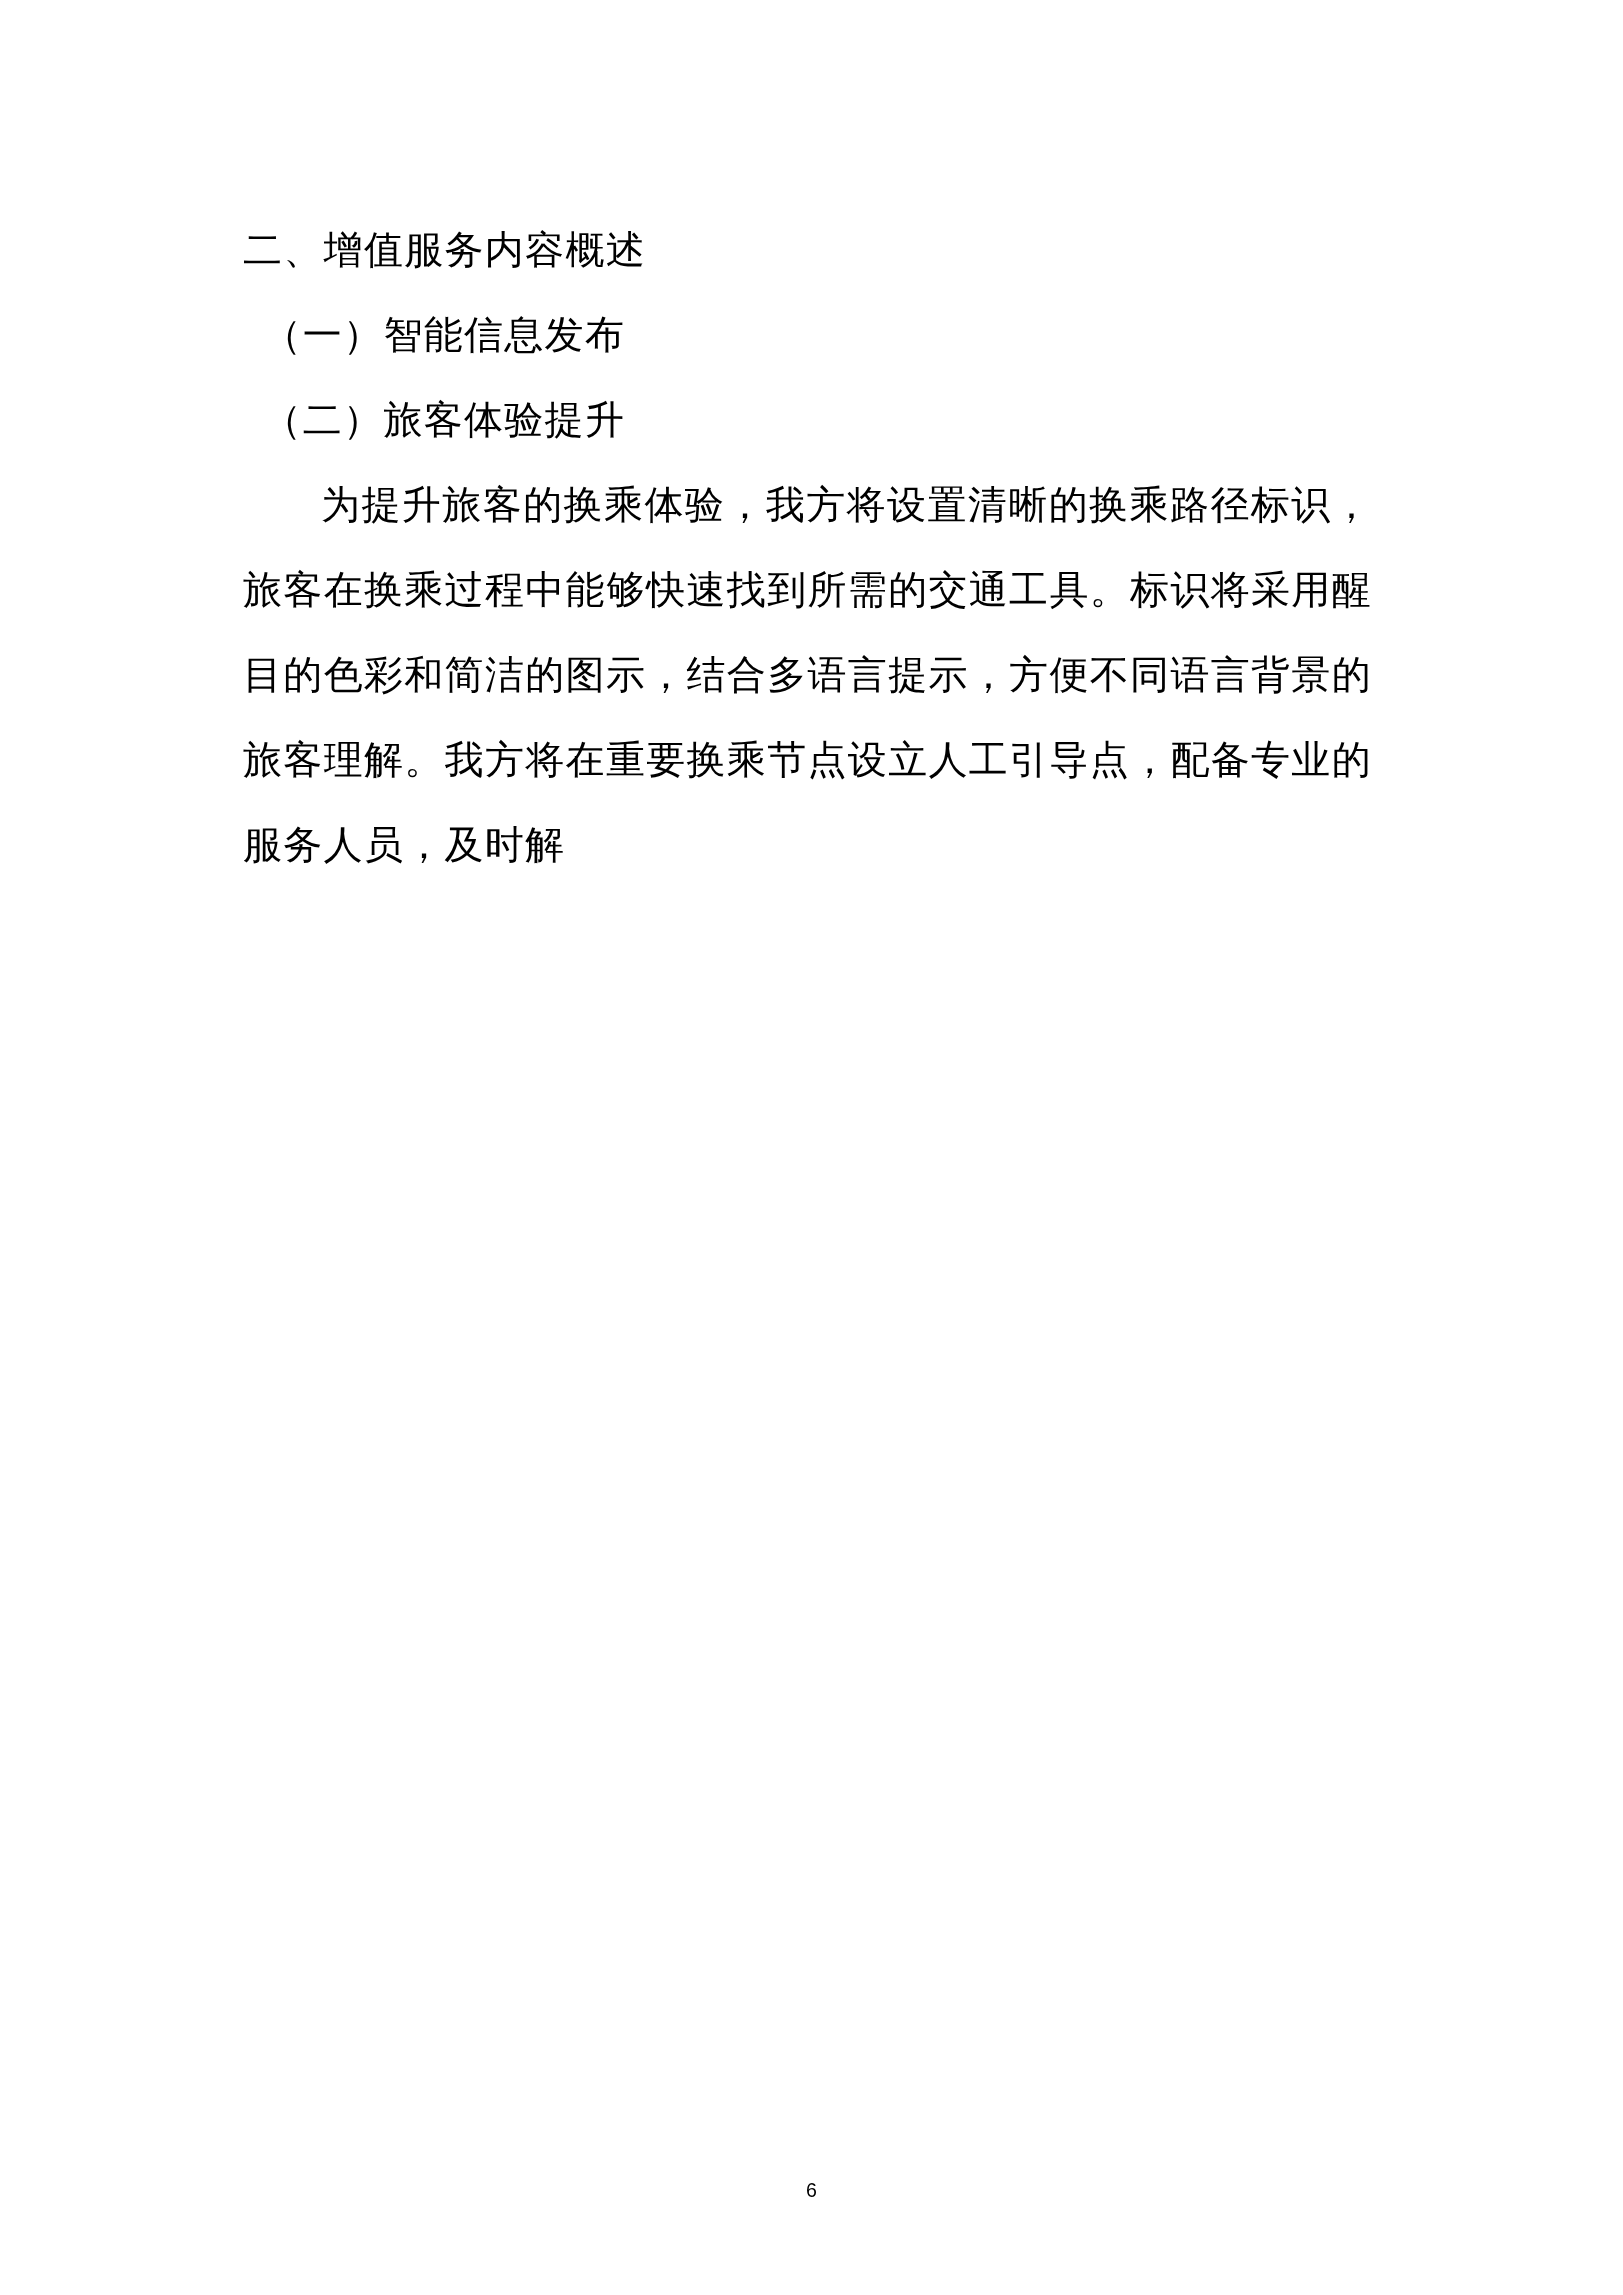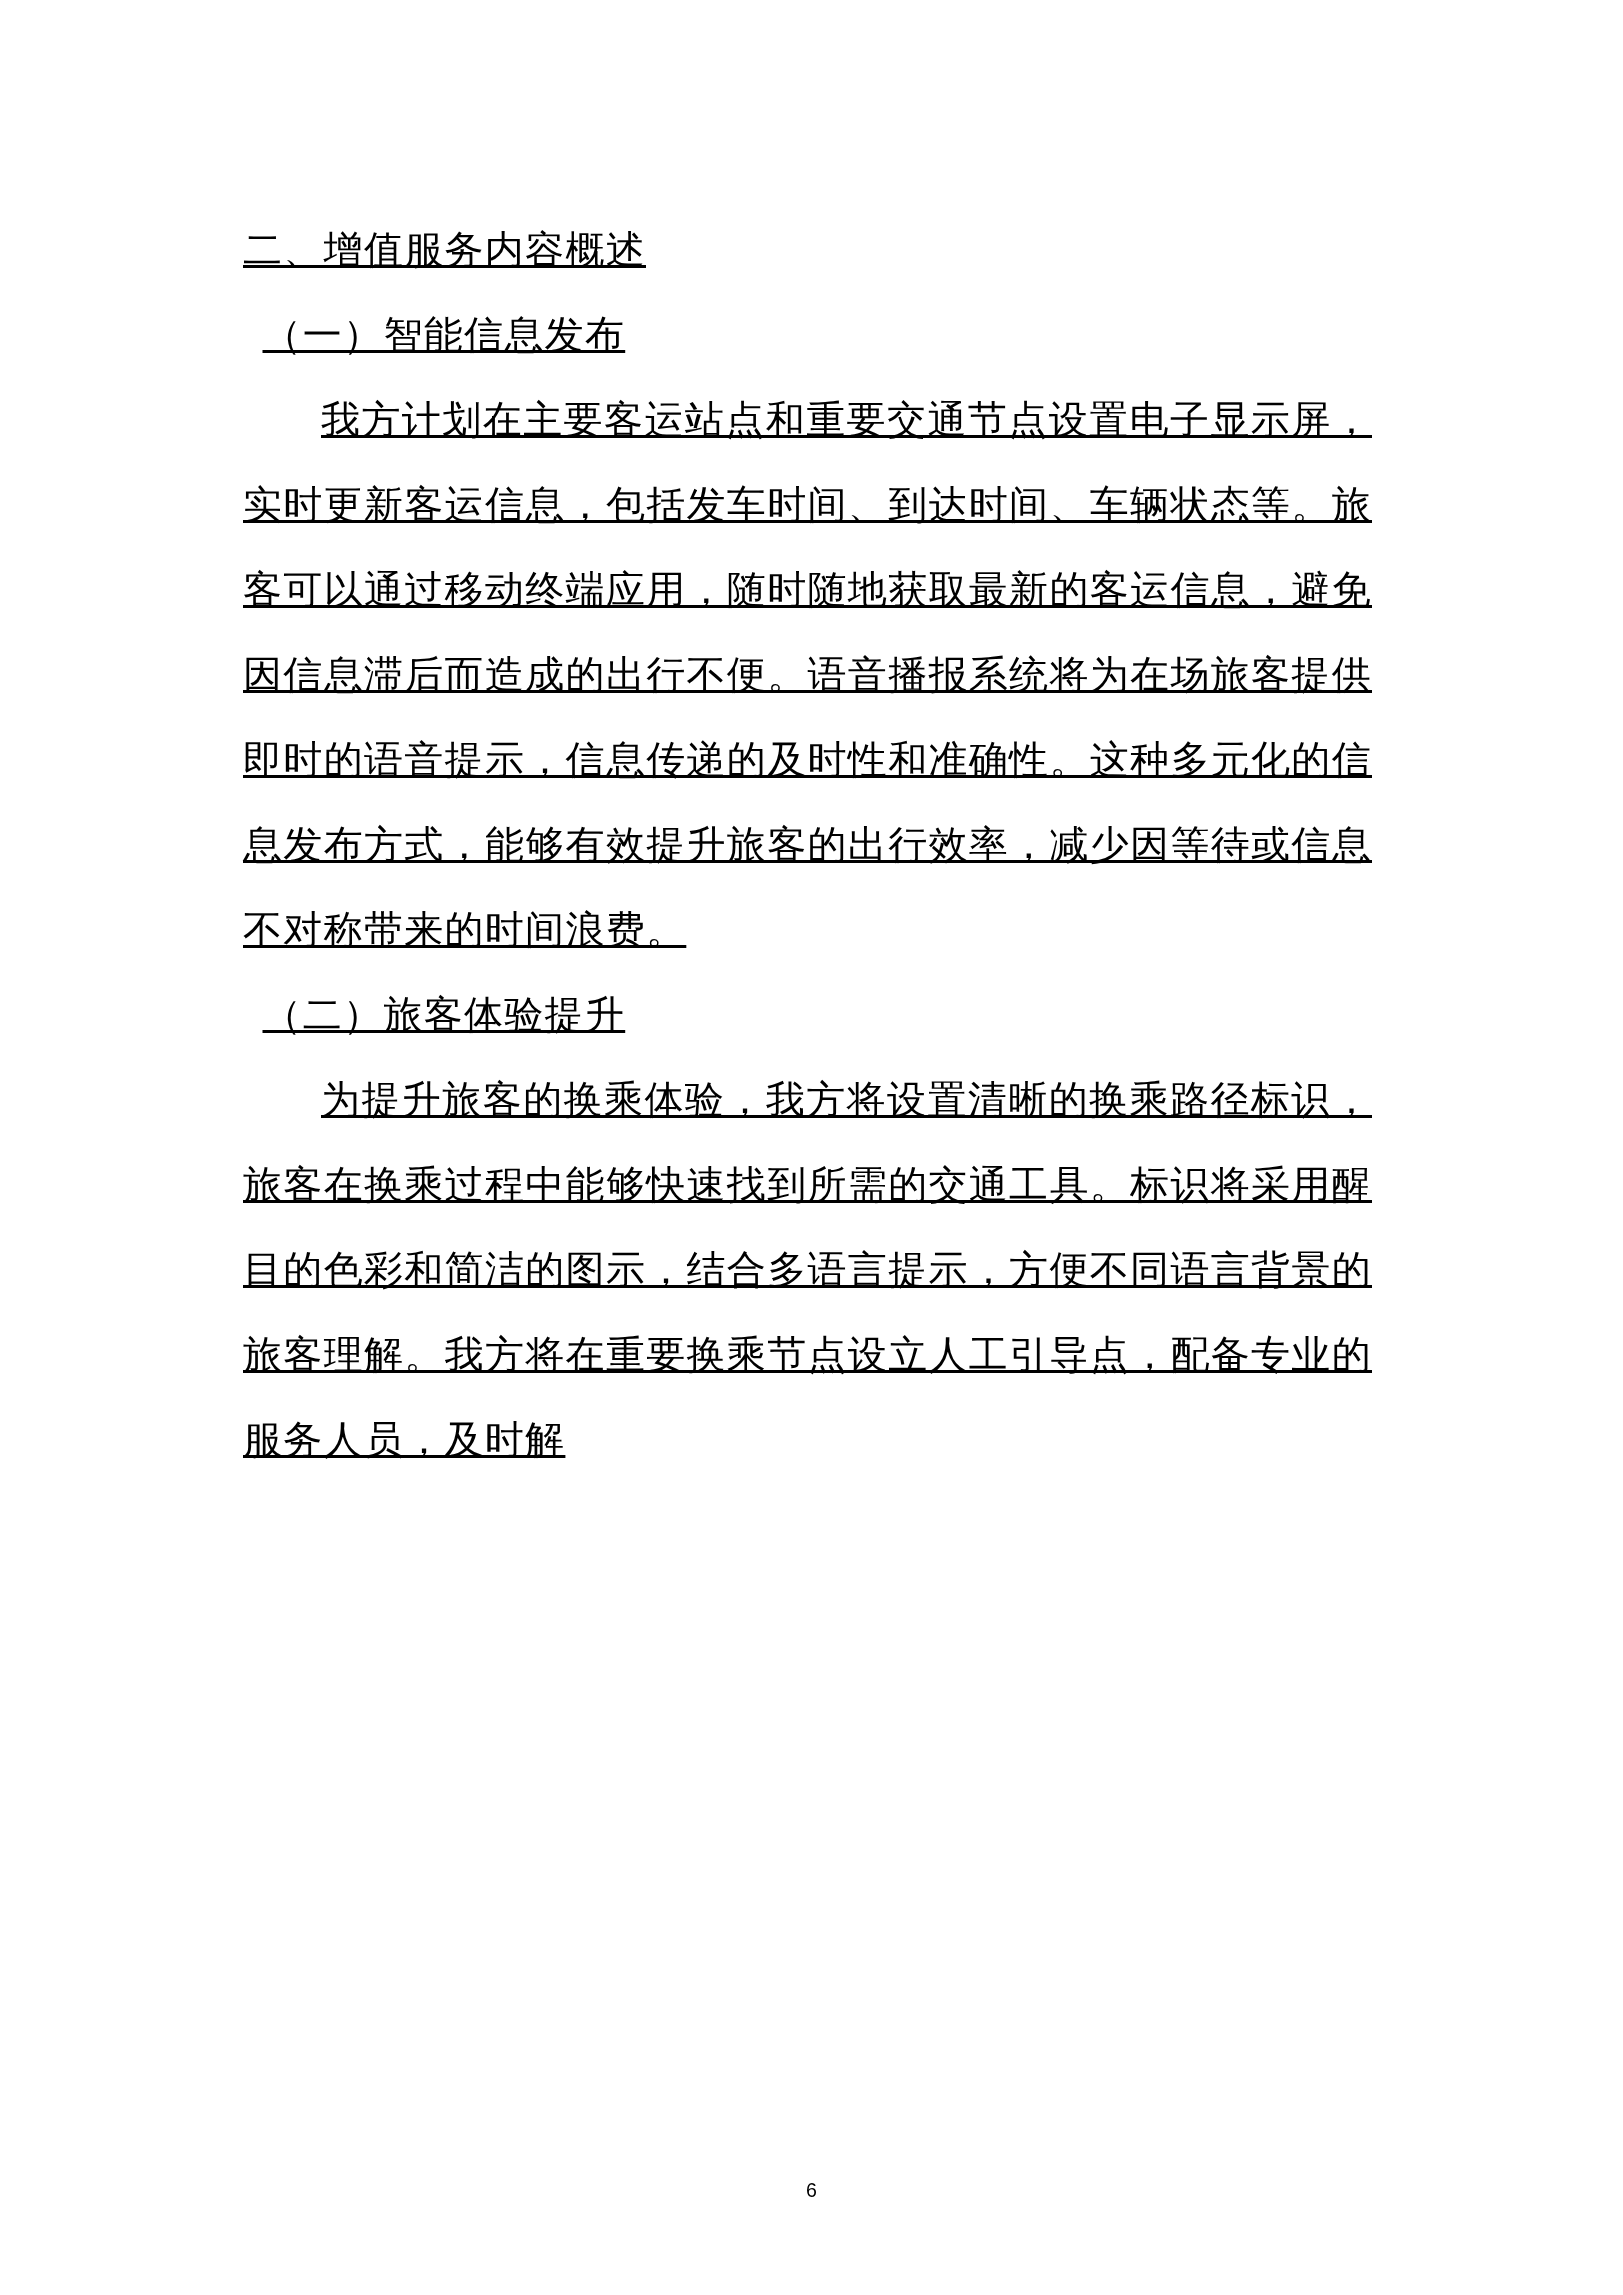--- a/index.html
+++ b/index.html
@@ -22,21 +22,20 @@
     width: 1129px;
   }
   .line-block {
     font-size: 39px;
     line-height: 85px;
     margin: 0;
     padding: 0;
     text-align: justify;
     text-justify: inter-character;
     letter-spacing: 1.3px;
-    text-decoration: underline;
   }
   .h1 { text-indent: 0; }
   .h2 { text-indent: 0.5em; }
   .h3 { text-indent: 1.0em; }
   .para { text-indent: 2em; }
   .page-number {
     position: absolute;
     left: 0;
     width: 1623px;
     top: 2179px;
@@ -46,20 +45,19 @@
     color: #000;
   }
 </style>
 </head>
 <body>
 
 <div class="page">
   <p class="line-block h1">二、增值服务内容概述</p>
 
   <p class="line-block h2">（一）智能信息发布</p>
-  <p class="line-block para">我方计划在主要客运站点和重要交通节点设置电子显示屏，实时更新客运信息，包括发车时间、到达时间、车辆状态等。旅客可以通过移动终端应用，随时随地获取最新的客运信息，避免因信息滞后而造成的出行不便。语音播报系统将为在场旅客提供即时的语音提示，信息传递的及时性和准确性。这种多元化的信息发布方式，能够有效提升旅客的出行效率，减少因等待或信息不对称带来的时间浪费。</p>
 
   <p class="line-block h2">（二）旅客体验提升</p>
   <p class="line-block para">为提升旅客的换乘体验，我方将设置清晰的换乘路径标识，旅客在换乘过程中能够快速找到所需的交通工具。标识将采用醒目的色彩和简洁的图示，结合多语言提示，方便不同语言背景的旅客理解。我方将在重要换乘节点设立人工引导点，配备专业的服务人员，及时解</p>
 </div>
 
 <div class="page-number">6</div>
 
 
 </body></html>

